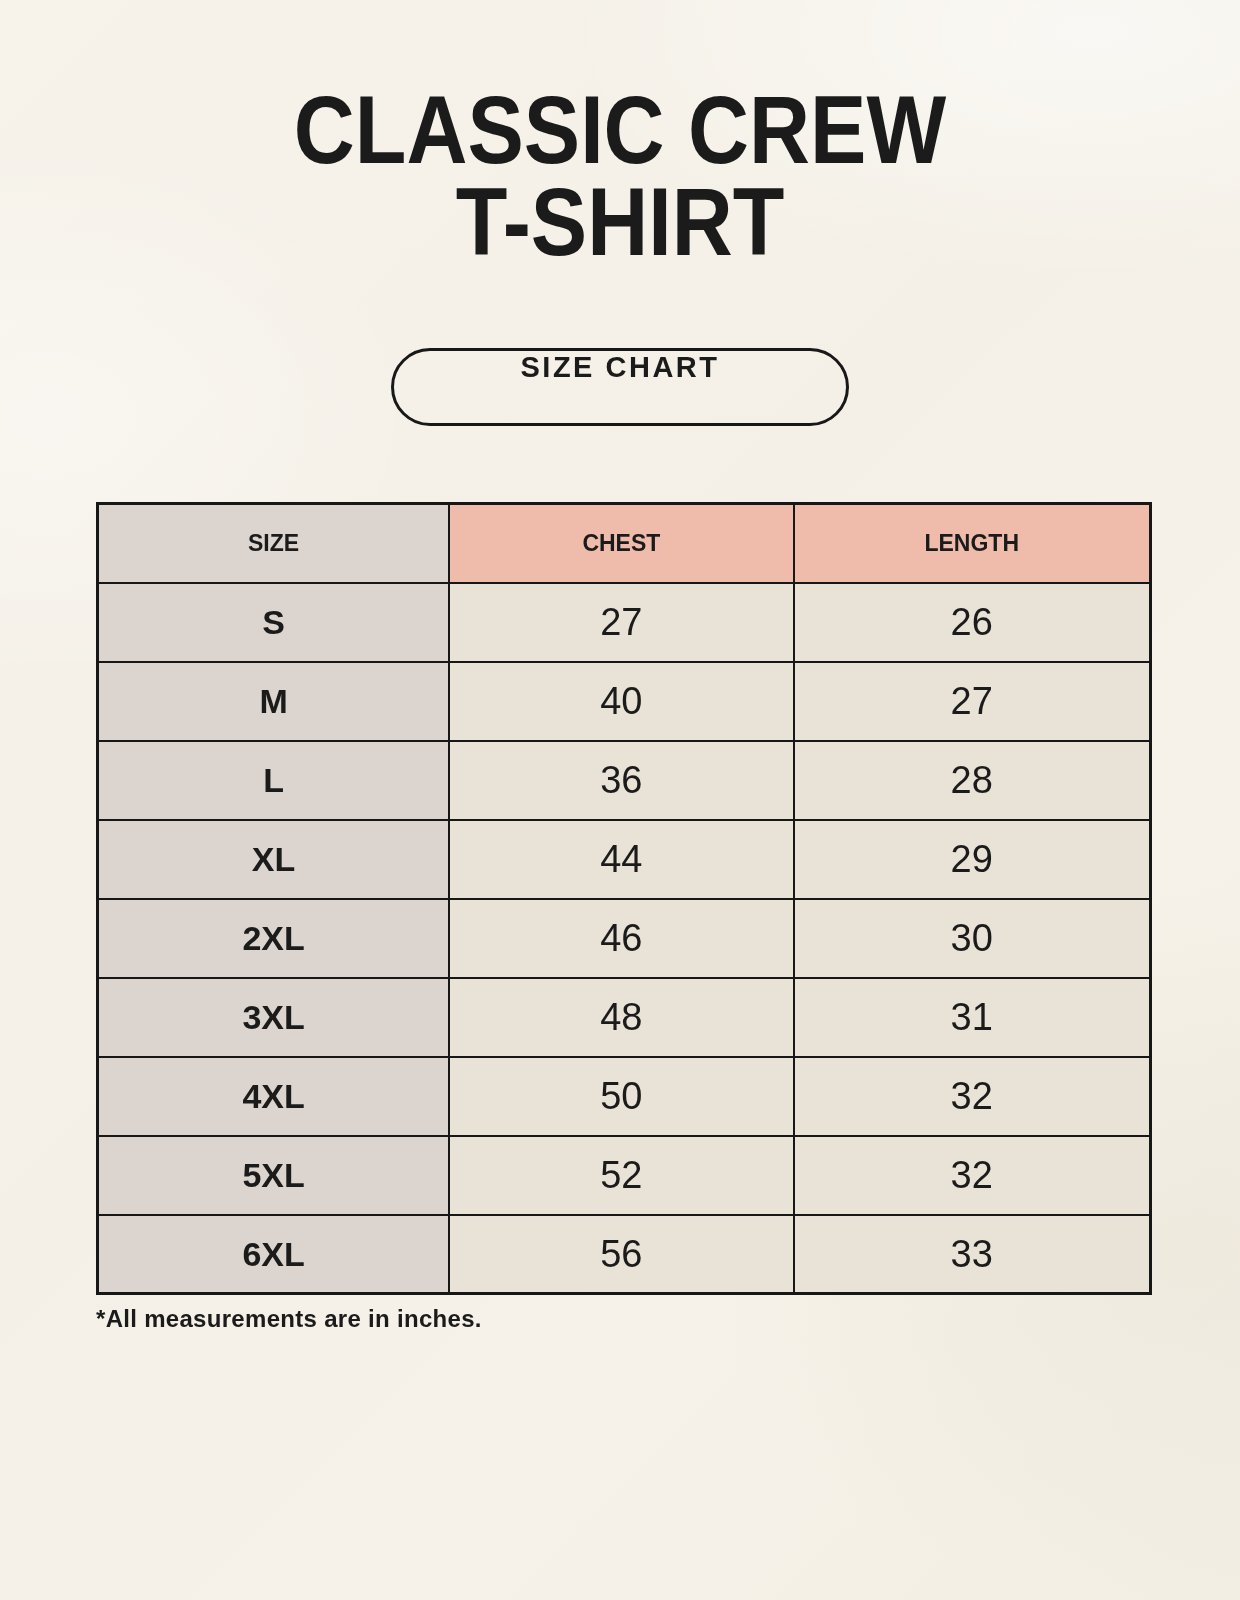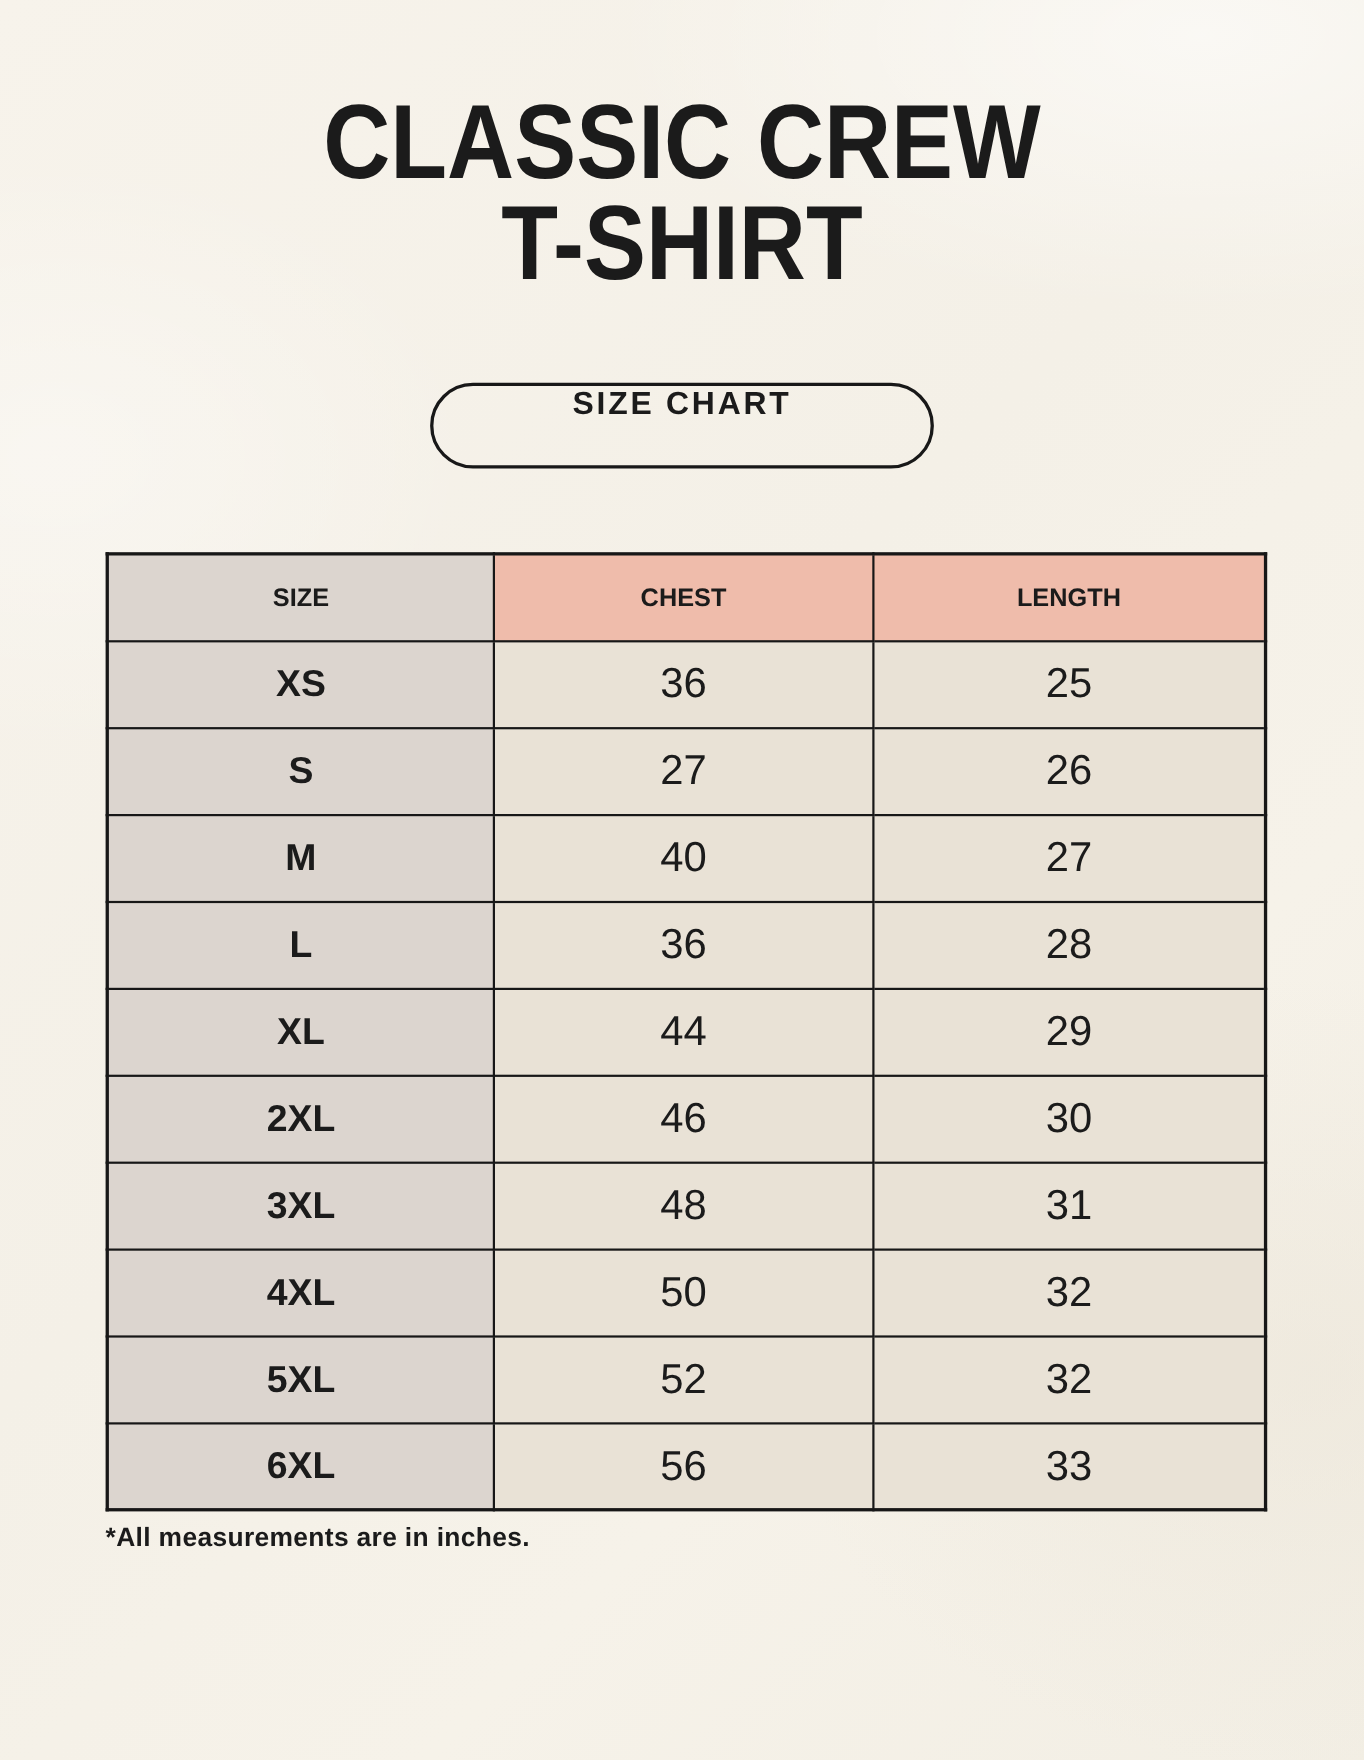--- a/index.html
+++ b/index.html
@@ -98,25 +98,20 @@
       </colgroup>
     <thead>
       <tr>
         <th class="col-size">SIZE</th>
         <th class="col-accent">CHEST</th>
         <th class="col-accent">LENGTH</th>
       </tr>
     </thead>
     <tbody>
       <tr>
-        <th>XS</th>
-        <td>36</td>
-        <td>25</td>
-      </tr>
-      <tr>
         <th>S</th>
         <td>27</td>
         <td>26</td>
       </tr>
       <tr>
         <th>M</th>
         <td>40</td>
         <td>27</td>
       </tr>
       <tr>

